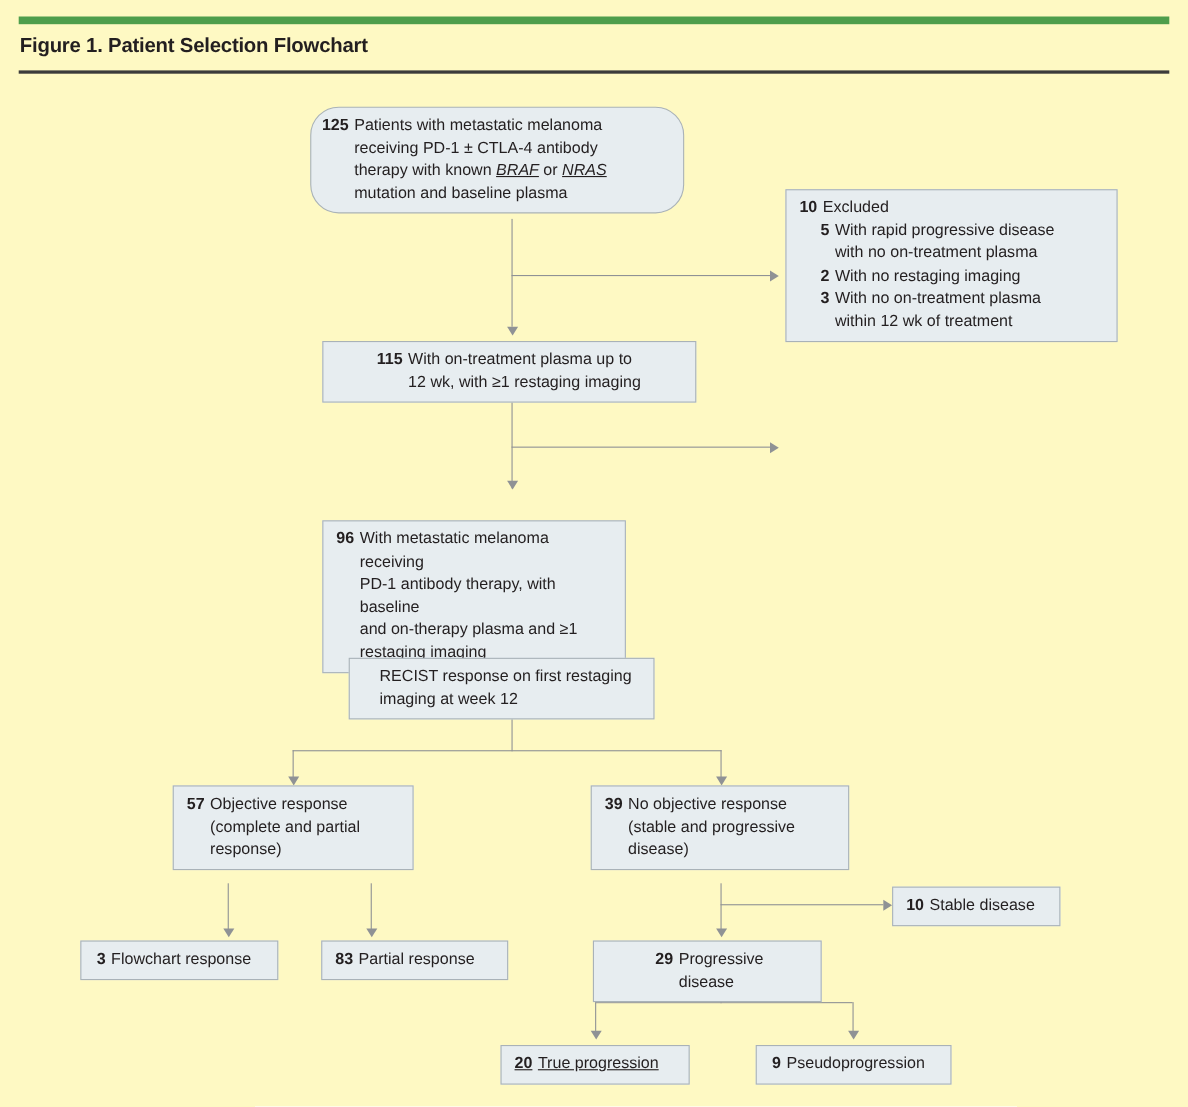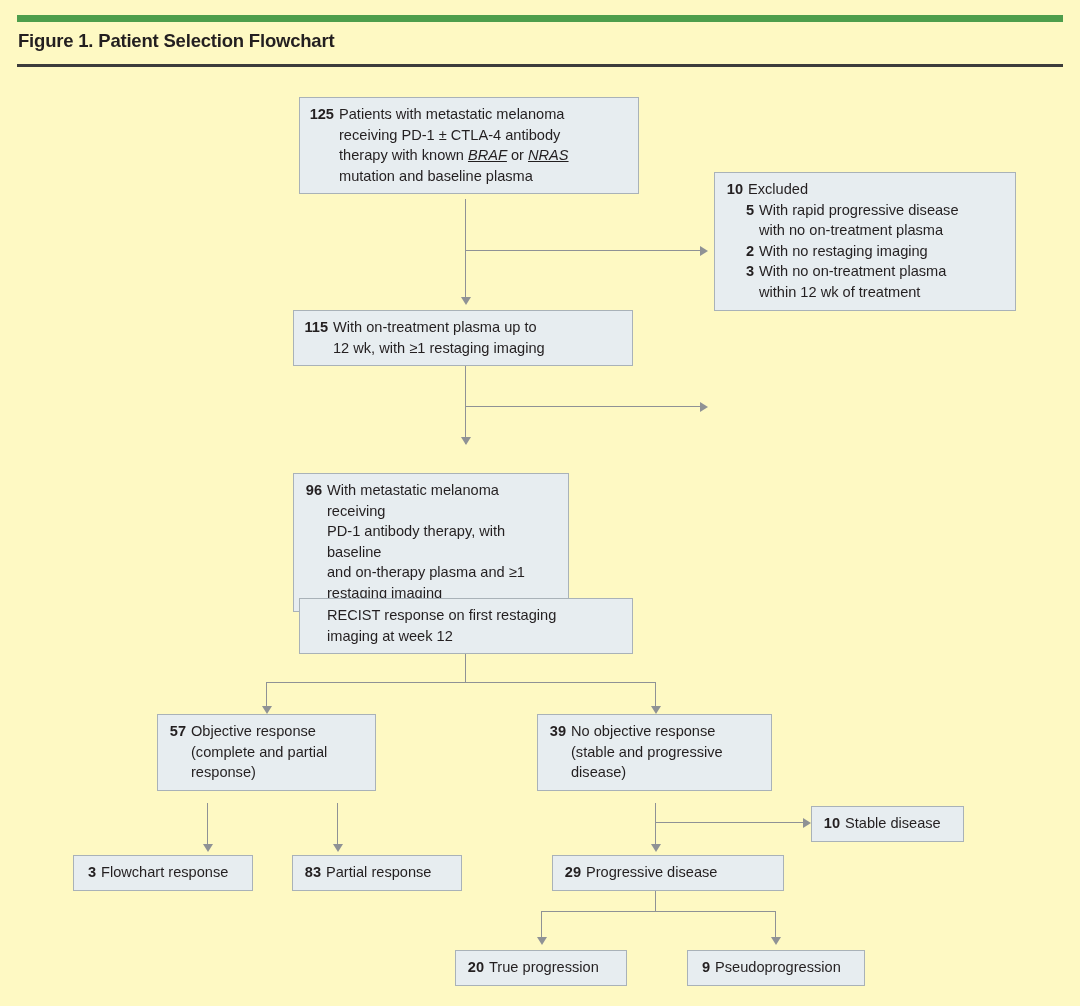--- a/index.html
+++ b/index.html
@@ -154,21 +154,21 @@
   <div class="hline" style="left:655px; top:822px; width:148px;"></div>
   <div class="arrow-right" style="left:803px; top:818px;"></div>
 
   <div class="vline" style="left:655px; top:890px; height:22px;"></div>
   <div class="hline" style="left:541px; top:911px; width:234px;"></div>
   <div class="vline" style="left:541px; top:911px; height:28px;"></div>
   <div class="arrow-down" style="left:537px; top:937px;"></div>
   <div class="vline" style="left:775px; top:911px; height:28px;"></div>
   <div class="arrow-down" style="left:771px; top:937px;"></div>
 
-  <div class="box" style="left:299px; top:97px; width:340px;">
+  <div class="box" style="left:282px; top:97px; width:340px;border-radius:26px;">
     <div class="inner">
       <div class="row">
         <span class="num w26">125</span>
         <span class="txt">
           <span>Patients with metastatic melanoma</span><br>
           <span>receiving PD-1 ± CTLA-4 antibody</span><br>
           <span>therapy with known </span><i>BRAF</i><span> or </span><i>NRAS</i><br>
           <span>mutation and baseline plasma</span>
         </span>
       </div>
@@ -195,21 +195,21 @@
       <div class="row sub">
         <span class="num w14">3</span>
         <span class="txt">
           <span>With no on-treatment plasma</span><br>
           <span>within 12 wk of treatment</span>
         </span>
       </div>
     </div>
   </div>
 
-  <div class="box" style="left:293px; top:310px; width:340px;">
+  <div class="box" style="left:293px; top:310px; width:340px;padding-left:38px;">
     <div class="inner">
       <div class="row">
         <span class="num w26">115</span>
         <span class="txt">
           <span>With on-treatment plasma up to</span><br>
           <span>12 wk, with ≥1 restaging imaging</span>
         </span>
       </div>
     </div>
   </div>
@@ -222,21 +222,21 @@
         <span class="txt">
           <span>With metastatic melanoma receiving</span><br>
           <span>PD-1 antibody therapy, with baseline</span><br>
           <span>and on-therapy plasma and ≥1</span><br>
           <span>restaging imaging</span>
         </span>
       </div>
     </div>
   </div>
 
-  <div class="box" style="left:299px; top:598px; width:334px;">
+  <div class="box" style="left:317px; top:598px; width:278px;">
     <div class="inner">
       <div class="row">
         <span class="num w14"></span>
         <span class="txt">
           <span>RECIST response on first restaging</span><br>
           <span>imaging at week 12</span>
         </span>
       </div>
     </div>
   </div>
@@ -287,30 +287,30 @@
 
   <div class="box" style="left:292px; top:855px; width:170px;">
     <div class="inner">
       <div class="row">
         <span class="num w20">83</span>
         <span class="txt">Partial response</span>
       </div>
     </div>
   </div>
 
-  <div class="box" style="left:552px; top:855px; width:232px;">
+  <div class="box" style="left:539px; top:855px; width:208px;padding-left:44px;">
     <div class="inner">
       <div class="row">
         <span class="num w20">29</span>
         <span class="txt">Progressive disease</span>
       </div>
     </div>
   </div>
 
-  <div class="box" style="left:455px; top:950px; width:172px;">
+  <div class="box" style="left:455px; top:950px; width:172px;text-decoration:underline;">
     <div class="inner">
       <div class="row">
         <span class="num w20">20</span>
         <span class="txt">True progression</span>
       </div>
     </div>
   </div>
 
   <div class="box" style="left:687px; top:950px; width:178px;">
     <div class="inner">

